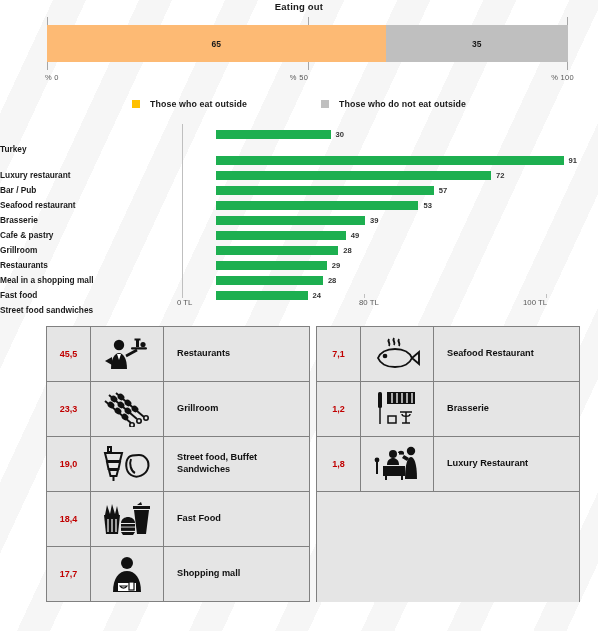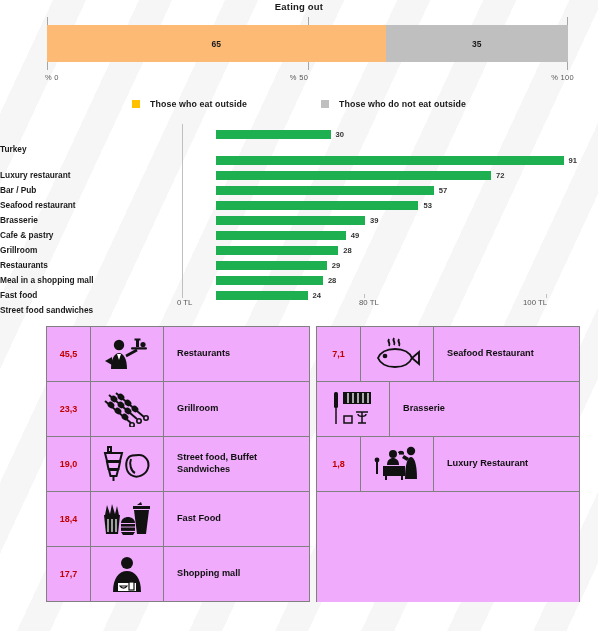--- a/index.html
+++ b/index.html
@@ -99,21 +99,21 @@
   }
 
   
   .sec3{position:relative;height:290px;padding:0 0 0 0;}
   .tbl-wrap{
     position:absolute;left:46px;top:6px;width:534px;
     display:flex;gap:6px;
   }
   .tbl{
     width:264px;border:1px solid #808080;border-bottom:none;
-    box-sizing:border-box;background:#f0abfc;
+    box-sizing:border-box;background:#e5e5e5;
   }
   .trow{
     display:flex;border-bottom:1px solid #808080;height:55px;
     box-sizing:border-box;
   }
   .c-val{
     width:44px;border-right:1px solid #808080;
     display:flex;align-items:center;justify-content:center;
     font-size:9px;font-weight:bold;color:#C00000;box-sizing:border-box;
   }
@@ -407,20 +407,21 @@
                 <path d="M40 22 L47 16 L47 28 Z"></path>
                 <circle cx="13" cy="20" r="1.4" fill="#111"></circle>
               </g>
             </svg>
           </div>
           <div class="c-lab">Seafood Restaurant</div>
         </div>
 
 
         <div class="trow">
+          <div class="c-val">1,2</div>
           <div class="c-ico">
             <svg width="50" height="38" viewBox="0 0 50 38">
               <g fill="#111">
                 <rect x="6" y="2" width="4" height="16" rx="1.6"></rect>
                 <rect x="15" y="2" width="28" height="12"></rect>
               </g>
               <g stroke="#fff" stroke-width="1.3">
                 <line x1="20" y1="3" x2="20" y2="13"></line>
                 <line x1="25" y1="3" x2="25" y2="13"></line>
                 <line x1="30" y1="3" x2="30" y2="13"></line>

